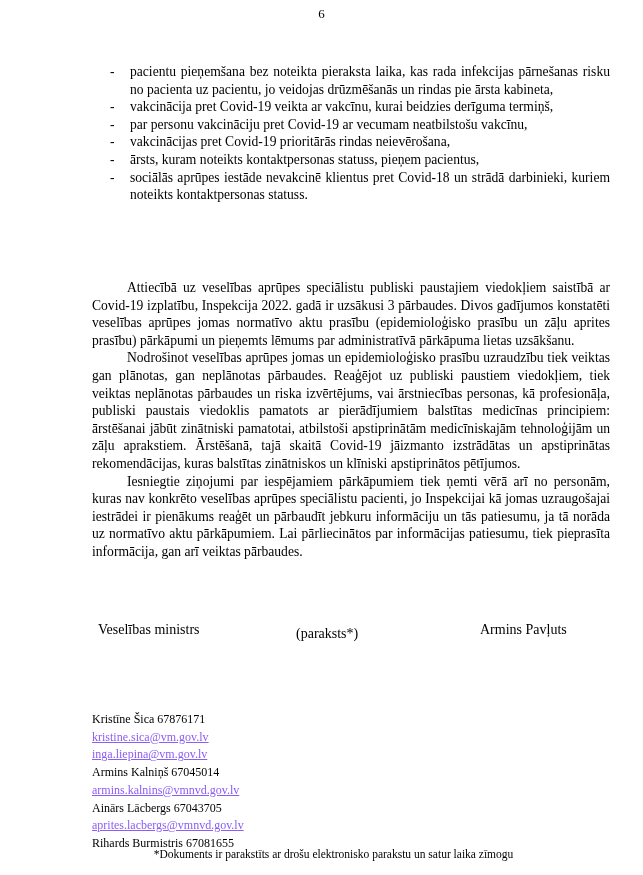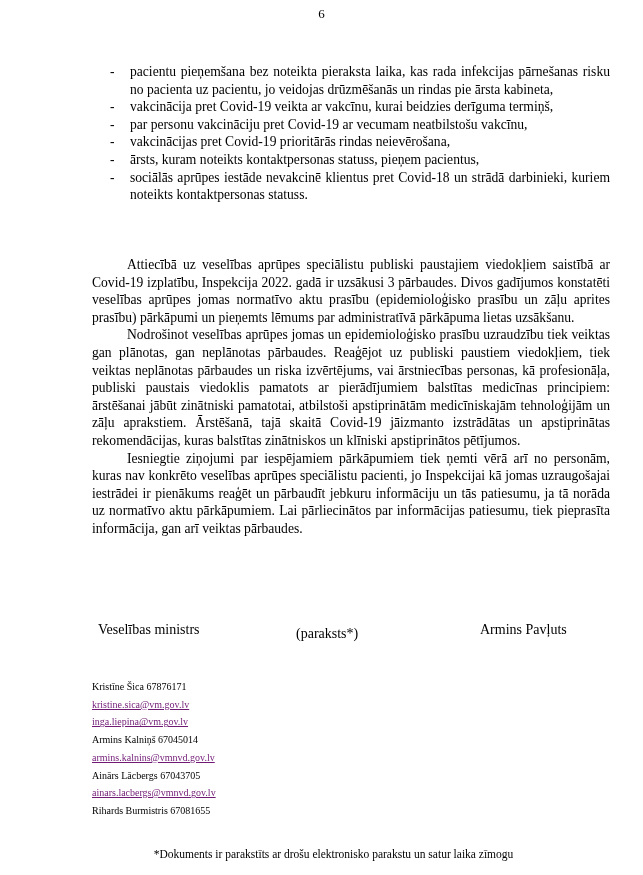--- a/index.html
+++ b/index.html
@@ -2,29 +2,29 @@
 <html><head>
 <meta charset="utf-8">
 <style>
   html, body { margin: 0; padding: 0; background: #ffffff; }
   body { width: 643px; height: 875px; position: relative; overflow: hidden;
          font-family: "Liberation Serif", "DejaVu Serif", serif; color: #000; }
   .page-num { position: absolute; top: 6px; left: 0; width: 643px; text-align: center; font-size: 13px; }
   .list { position: absolute; top: 63px; left: 110px; width: 500px; margin: 0; padding: 0; list-style: none; font-size: 13.6px; line-height: 17.6px; }
   .list li { position: relative; padding-left: 20px; text-align: justify; text-align-last: left; }
   .list li .dash { position: absolute; left: 0; top: 0; }
-  .body { position: absolute; top: 256px; left: 92px; width: 518px; font-size: 13.6px; line-height: 17.6px; }
+  .body { position: absolute; top: 279px; left: 92px; width: 518px; font-size: 13.6px; line-height: 17.6px; }
   .body p { margin: 0; text-indent: 35px; text-align: justify; text-align-last: left; }
   .sig { position: absolute; top: 620px; left: 0; width: 643px; height: 24px; font-size: 14px; }
   .sig .role { position: absolute; left: 98px; top: 2px; }
   .sig .mark { position: absolute; left: 296px; top: 6px; font-size: 14px; }
   .sig .name { position: absolute; left: 480px; top: 2px; }
-  .contacts { position: absolute; top: 678px; left: 92px; font-size: 10px; line-height: 17.7px; }
+  .contacts { position: absolute; top: 711px; left: 92px; font-size: 12px; line-height: 17.7px; }
   .contacts div { white-space: nowrap; }
-  .contacts a { color: #701a75; text-decoration: underline; }
+  .contacts a { color: #8b5cf6; text-decoration: underline; }
   .footnote { position: absolute; top: 848px; left: 0; width: 643px; text-align: center; font-size: 11.5px; padding-left: 24px; box-sizing: border-box; }
 </style>
 </head>
 <body>
 
 <div class="page-num">6</div>
 
 <ul class="list">
   <li><span class="dash">-</span><span>pacientu pieņemšana bez noteikta pieraksta laika, kas rada infekcijas pārnešanas risku no pacienta uz pacientu, jo veidojas drūzmēšanās un rindas pie ārsta kabineta,</span></li>
   <li><span class="dash">-</span><span>vakcinācija pret Covid-19 veikta ar vakcīnu, kurai beidzies derīguma termiņš,</span></li>
@@ -46,17 +46,17 @@
   <span class="name">Armins Pavļuts</span>
 </div>
 
 <div class="contacts">
   <div>Kristīne Šica 67876171</div>
   <div><a href="mailto:kristine.sica@vm.gov.lv">kristine.sica@vm.gov.lv</a></div>
   <div><a href="mailto:inga.liepina@vm.gov.lv">inga.liepina@vm.gov.lv</a></div>
   <div>Armins Kalniņš 67045014</div>
   <div><a href="mailto:armins.kalnins@vmnvd.gov.lv">armins.kalnins@vmnvd.gov.lv</a></div>
   <div>Ainārs Lācbergs 67043705</div>
-  <div><a href="mailto:ainars.lacbergs@vmnvd.gov.lv">ainars.lacbergs@vmnvd.gov.lv</a></div>
+  <div><a href="mailto:ainars.lacbergs@vmnvd.gov.lv">aprites.lacbergs@vmnvd.gov.lv</a></div>
   <div>Rihards Burmistris 67081655</div>
 </div>
 
 <div class="footnote">*Dokuments ir parakstīts ar drošu elektronisko parakstu un satur laika zīmogu</div>
 
 </body></html>

